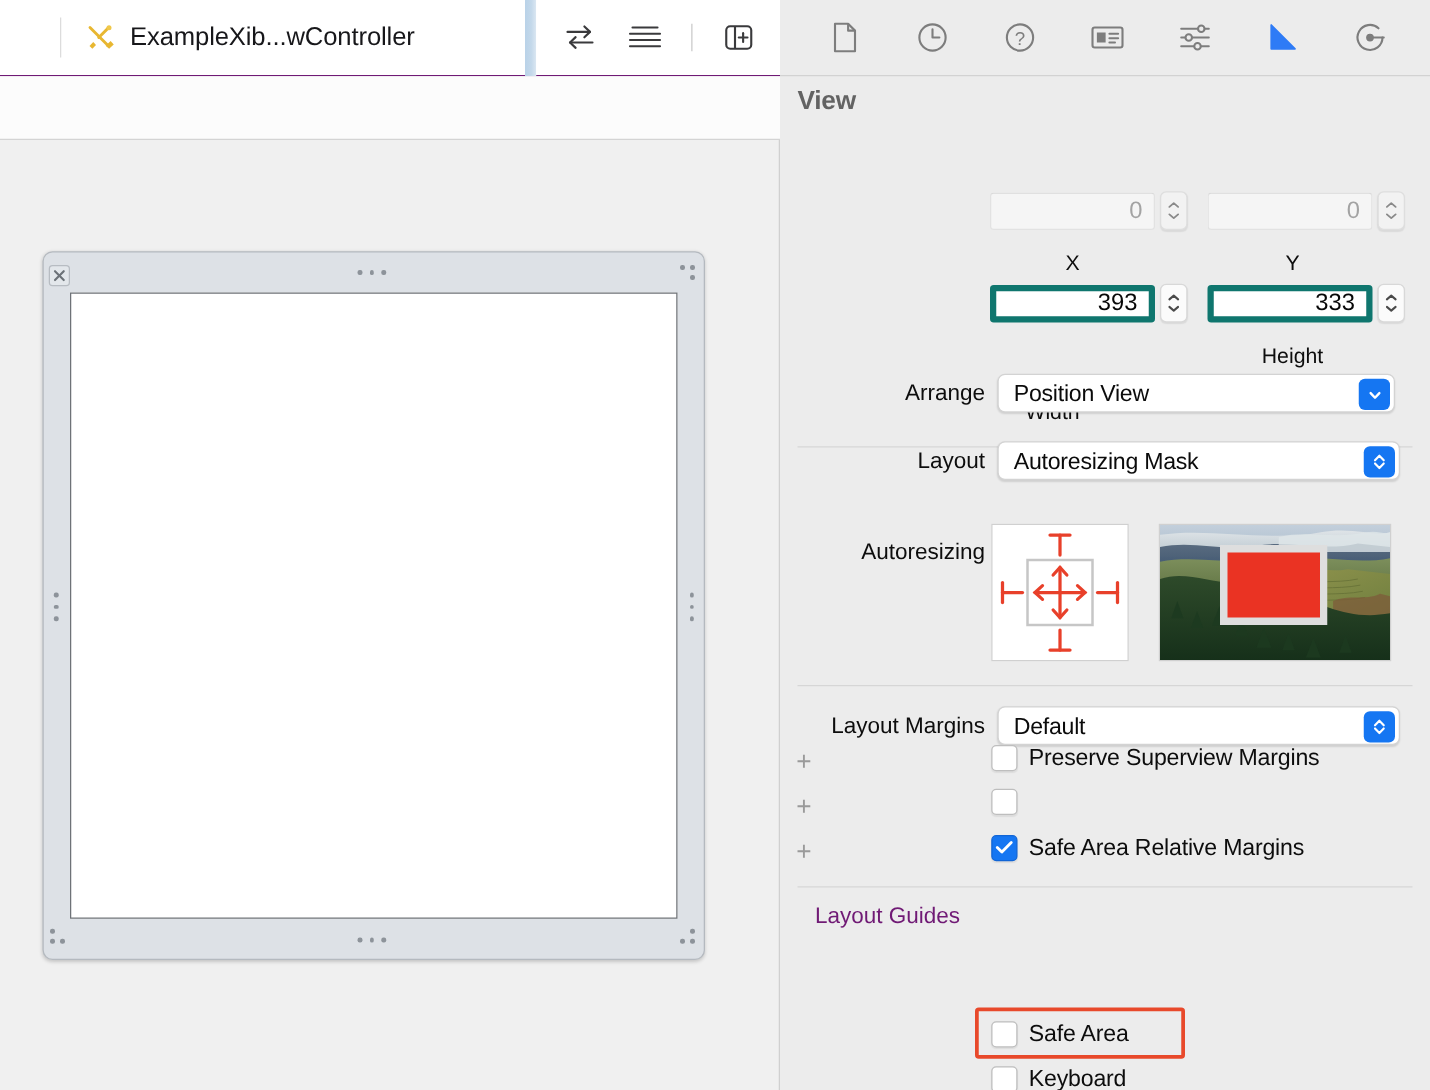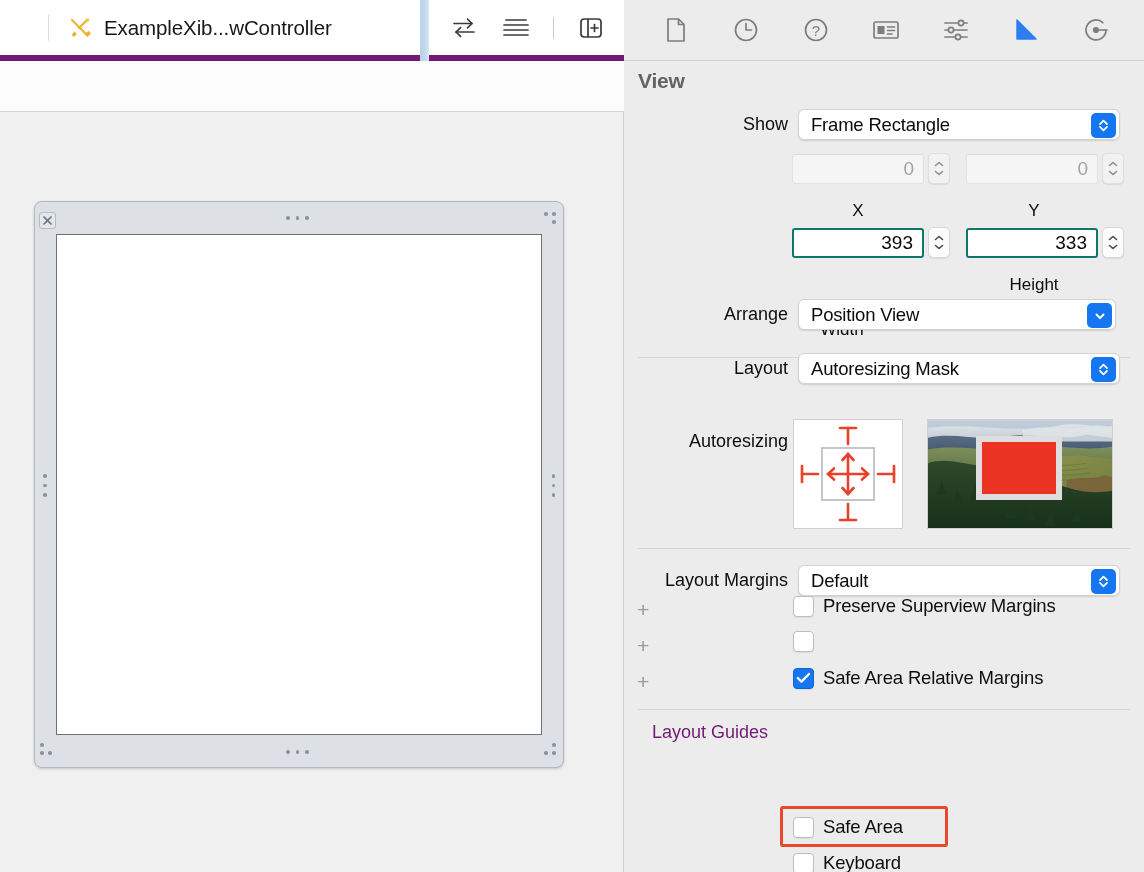--- a/index.html
+++ b/index.html
@@ -15,21 +15,21 @@
   
   #editor-area {
     position: absolute; left: 0; top: 0;
     width: 624px; height: 872px;
     background: #f0f0f0;
   }
   #tab-bar {
     position: relative;
     height: 61px; width: 624px;
     background: #ffffff;
-    border-bottom: 6px solid #701a75;
+    border-bottom: 1px solid #701a75;
     display: flex; align-items: stretch;
   }
   .tab-left-sep {
     width: 1px; background: #dcdcdc;
     margin: 14px 0 14px 48px;
   }
   #doc-tab {
     flex: 1;
     display: flex; align-items: center;
     padding-left: 18px;
@@ -174,21 +174,21 @@
   .numfield {
     height: 30px;
     border-radius: 3px;
     display: flex; align-items: center; justify-content: flex-end;
     padding-right: 9px;
     font-size: 19px;
     cursor: default;
   }
   .numfield.enabled {
     background: #ffffff;
-    border: 2px solid #0f766e;
+    border: 5px solid #0f766e;
     color: #080808;
   }
   .numfield.disabled {
     background: #f5f5f5;
     border: 1px solid #e2e2e2;
     border-top-color: #dadada;
     color: #a3a3a3;
   }
   .stepper {
     width: 22px; height: 31px;
@@ -441,32 +441,20 @@
           <line x1="13" y1="13" x2="24" y2="13" stroke="#7d7d7d" stroke-width="1.7" stroke-linecap="round"></line>
           <circle cx="13" cy="13" r="3.1" fill="#7d7d7d"></circle>
         </svg>
       </div>
     </div>
 
     <div id="insp-body">
 
       <div id="inspector-title">View</div>
 
-      <div class="row" style="left:0; top:48px; width:506px;">
-        <div class="field-label" style="width:164px;">Show</div>
-        <div class="popup" style="margin-left:10px; width:322px;">
-          <span class="ptext">Frame Rectangle</span>
-          <span class="pbtn">
-            <svg width="11" height="15" viewBox="0 0 11 15">
-              <path d="M2 6.2 L5.5 2.6 L9 6.2" fill="none" stroke="#fff" stroke-width="1.7" stroke-linecap="round" stroke-linejoin="round"></path>
-              <path d="M2 8.8 L5.5 12.4 L9 8.8" fill="none" stroke="#fff" stroke-width="1.7" stroke-linecap="round" stroke-linejoin="round"></path>
-            </svg>
-          </span>
-        </div>
-      </div>
 
       <div class="row" style="left:168px; top:92px;">
         <div class="numfield disabled" style="width:132px;">0</div>
         <div class="stepper flat">
           <svg width="10" height="6" viewBox="0 0 10 6">
               <path d="M1.5 4.5 L5 1.5 L8.5 4.5" fill="none" stroke="#8a8a8a" stroke-width="1.5" stroke-linecap="round" stroke-linejoin="round"></path>
             </svg>
           <svg width="10" height="6" viewBox="0 0 10 6">
               <path d="M1.5 1.5 L5 4.5 L8.5 1.5" fill="none" stroke="#8a8a8a" stroke-width="1.5" stroke-linecap="round" stroke-linejoin="round"></path>
             </svg>

